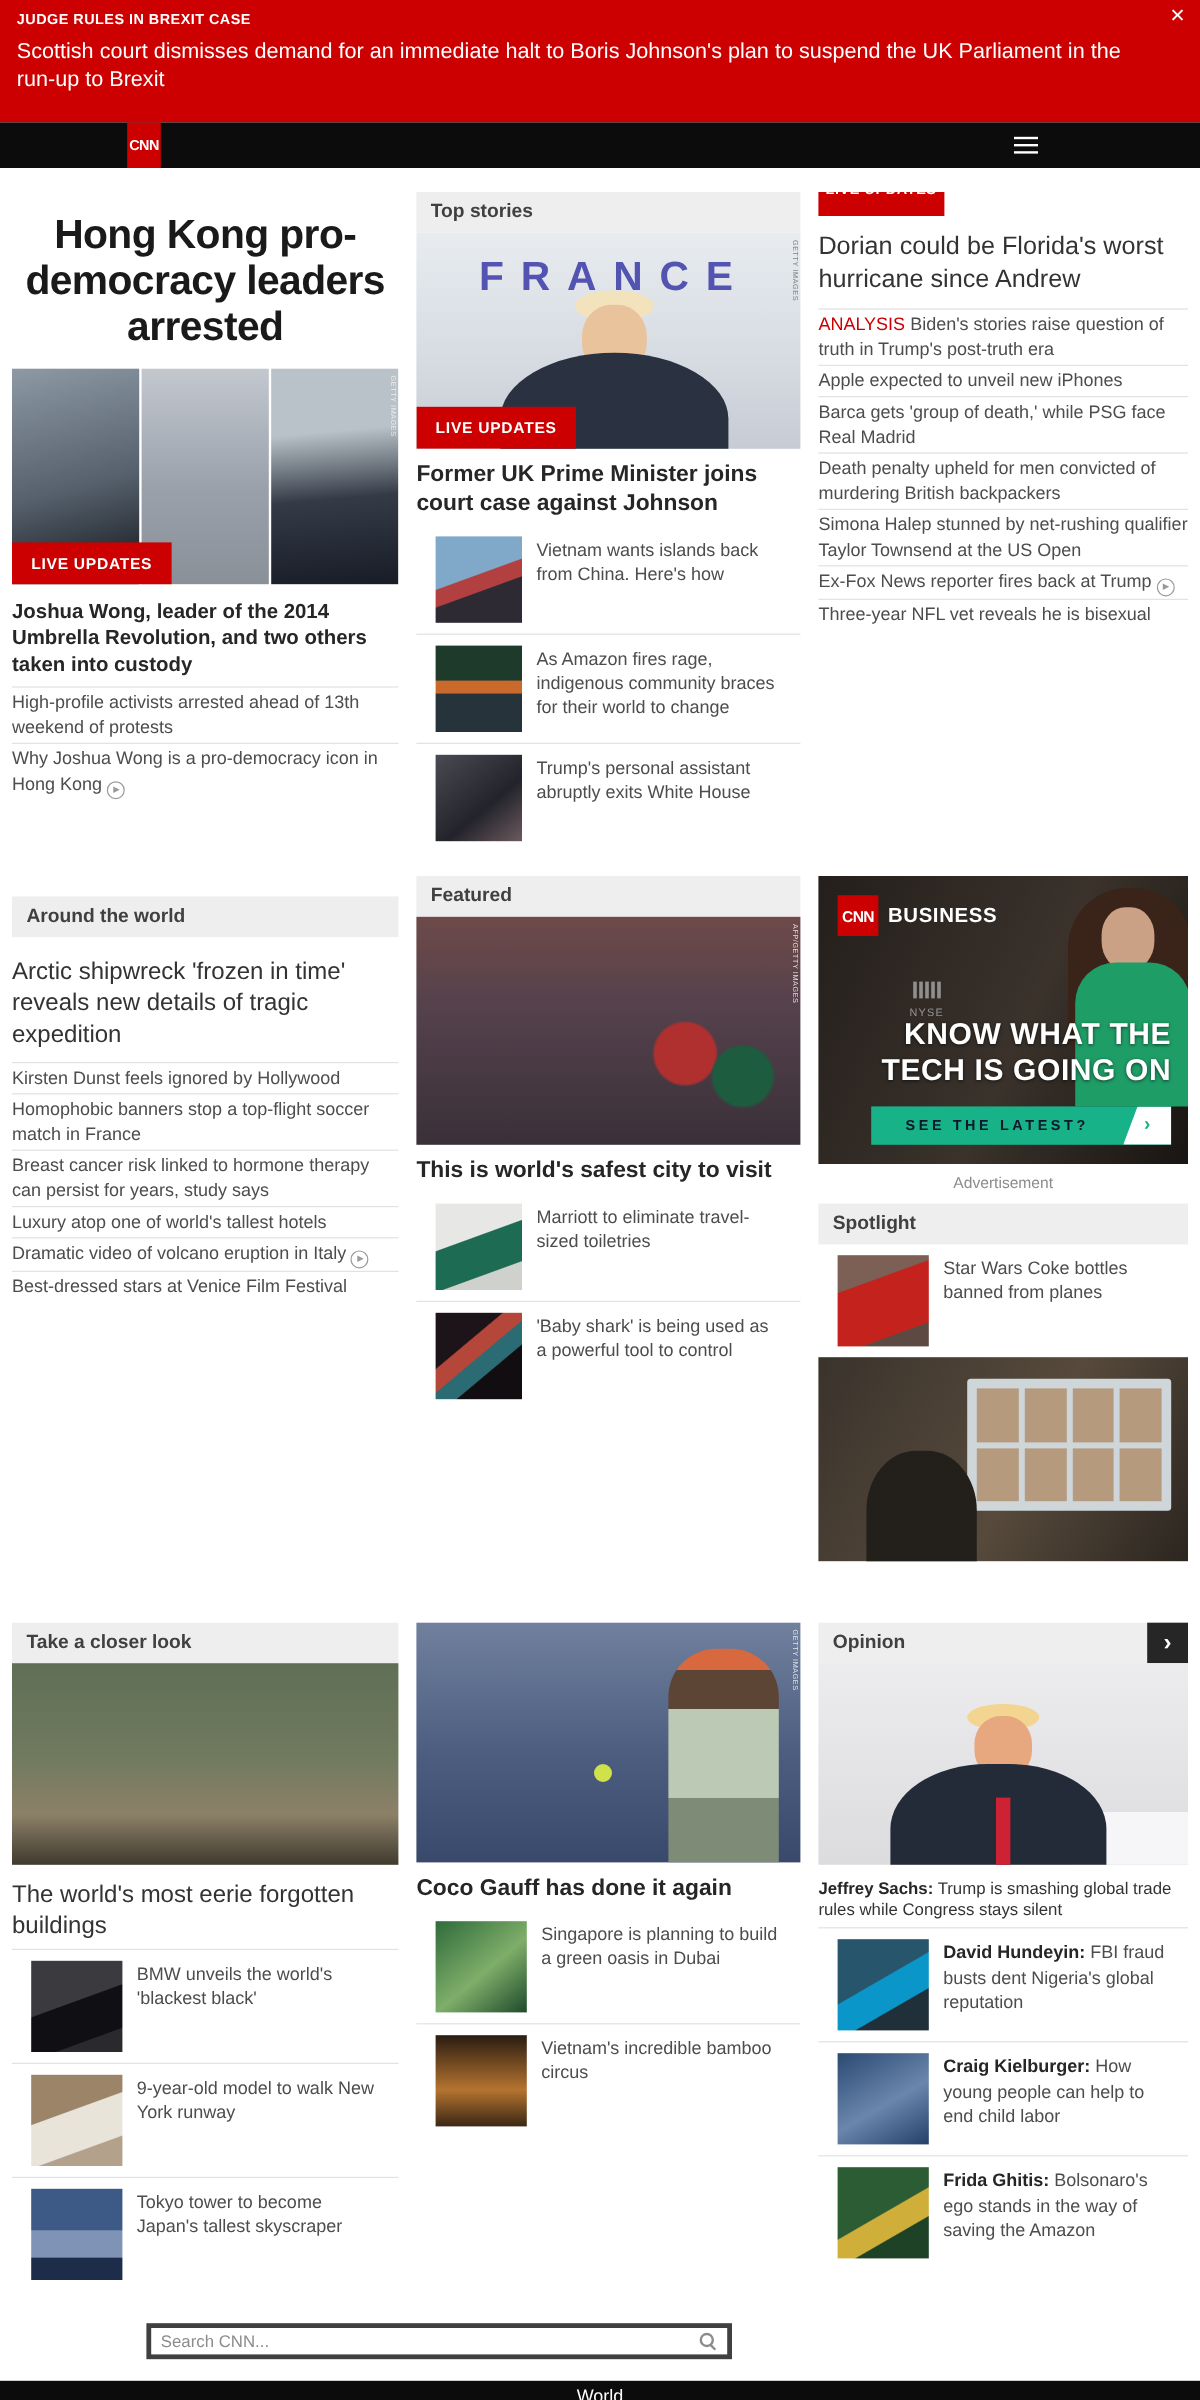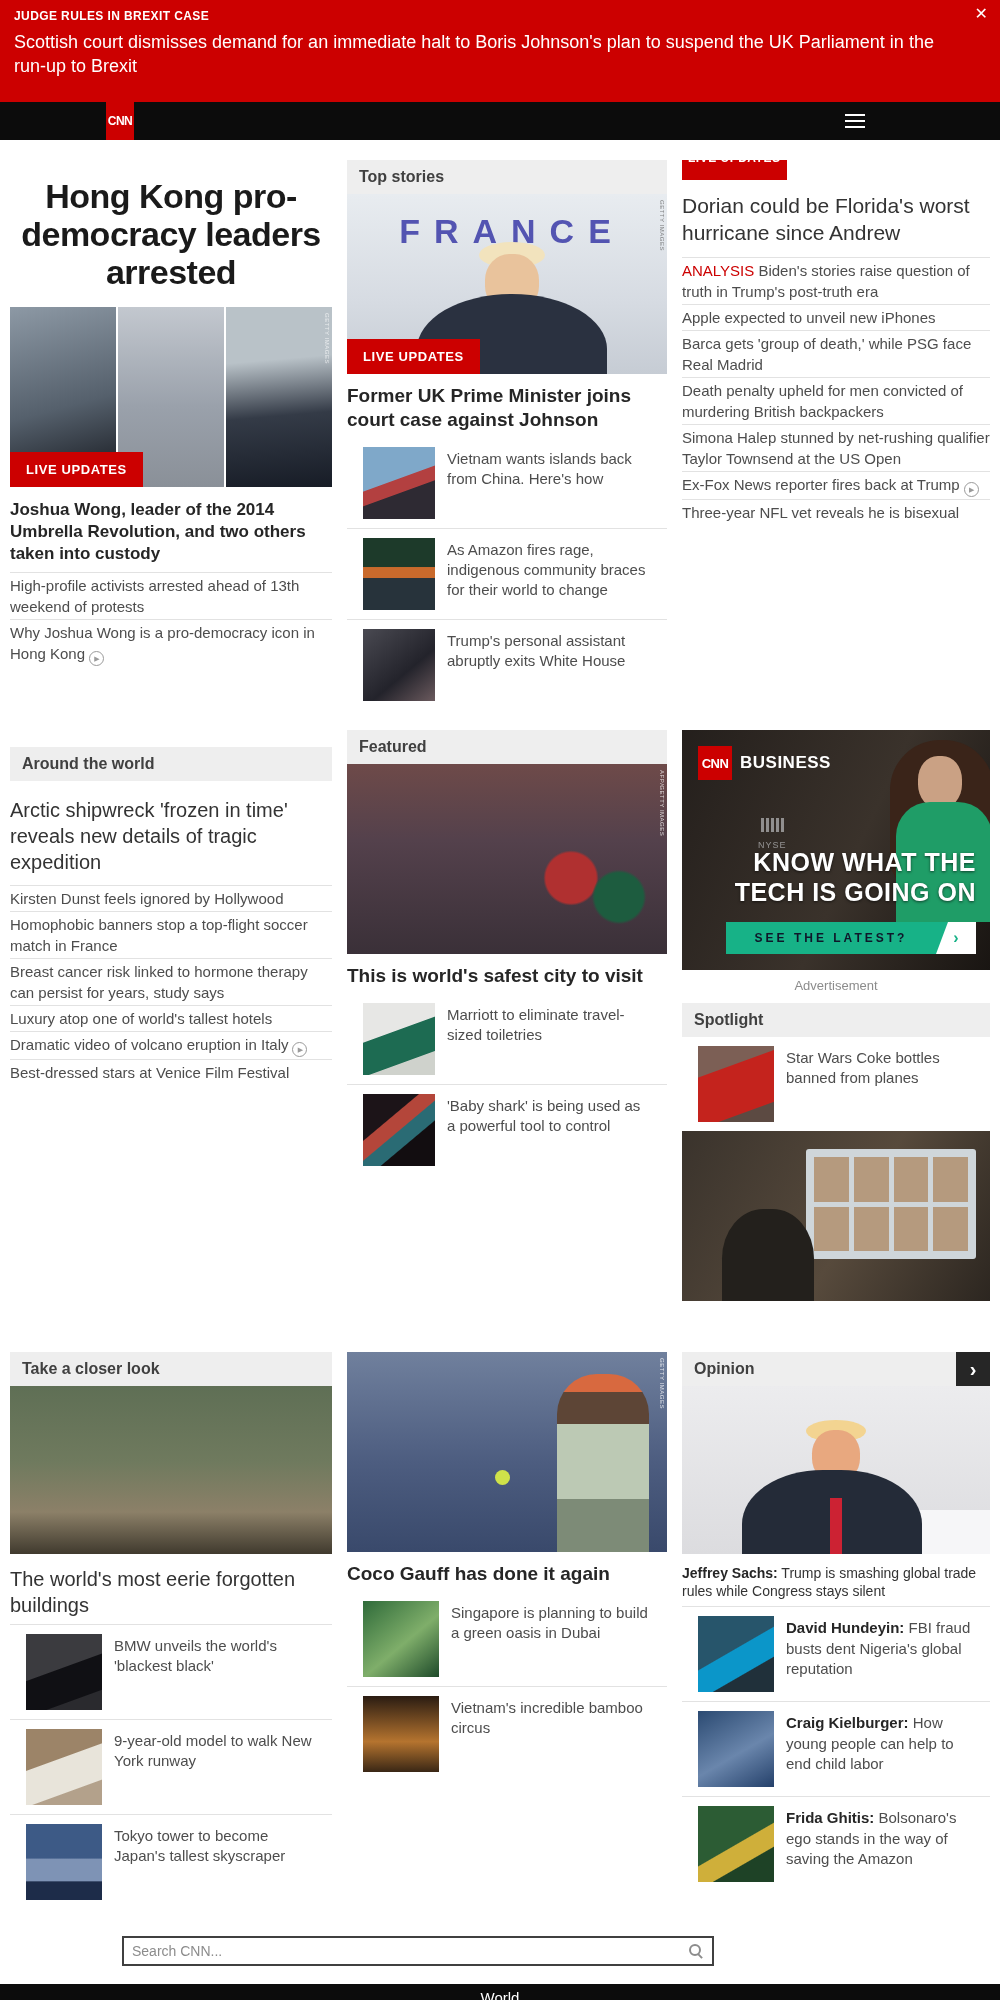--- a/index.html
+++ b/index.html
@@ -142,21 +142,21 @@
             display:flex; align-items:center; }
   .ad-cta .cta-txt { flex:1; text-align:center; color:#0f172a; font-weight:bold; font-size:12px; letter-spacing:3px; }
   .ad-cta .cta-arr { width:40px; height:32px; background:#fff; clip-path:polygon(30% 0,100% 0,100% 100%,0 100%);
                      color:#17b287; font-weight:bold; display:flex; align-items:center; justify-content:center; }
   .ad-label { text-align:center; color:#8c8c8c; font-size:13px; padding:8px 0 10px 0; }
 
   .op-arrow { position:absolute; right:0; top:0; width:34px; height:34px; background:#262626; color:#fff;
               display:flex; align-items:center; justify-content:center; font-size:20px; cursor:pointer; }
 
   
-  .searchbar { margin:28px 0 0 112px; width:592px; height:30px; border:2px solid #404040;
+  .searchbar { margin:28px 0 0 112px; width:488px; height:30px; border:4px solid #404040;
                display:flex; align-items:center; padding:0 8px; }
   .searchbar input { flex:1; border:none; outline:none; font-size:14px; color:#333;
                      font-family:"Liberation Sans",sans-serif; }
   .searchbar input::placeholder { color:#8c8c8c; }
   .mag { position:relative; width:16px; height:16px; cursor:pointer; flex:none; }
   .mag::before { content:""; position:absolute; width:8px; height:8px; border:2px solid #8c8c8c;
                  border-radius:50%; left:1px; top:1px; }
   .mag::after { content:""; position:absolute; width:6px; height:2px; background:#8c8c8c;
                 transform:rotate(45deg); left:9px; top:12px; }
   .footer { margin-top:18px; background:#0c0c0c; height:28px; text-align:center; }

